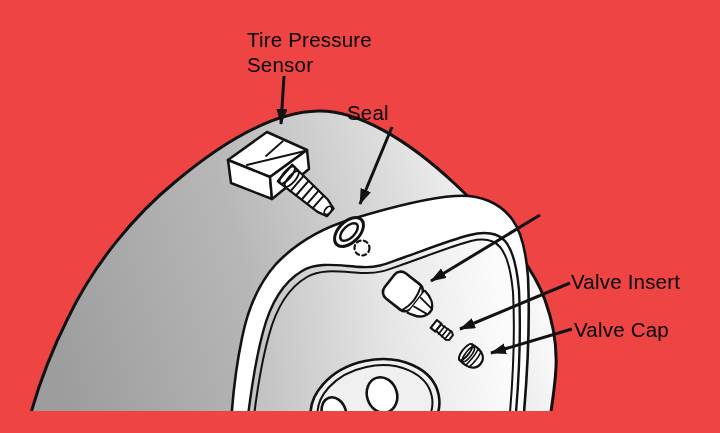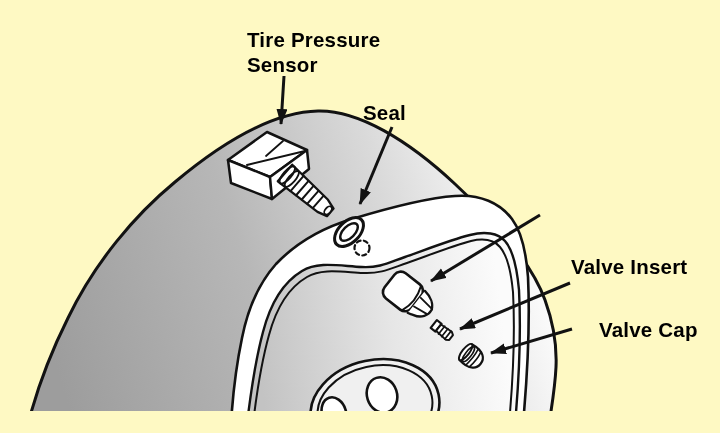--- a/index.html
+++ b/index.html
@@ -1,30 +1,29 @@
 <!DOCTYPE html>
 <html><head>
 <meta charset="utf-8">
 <style>
   html,body{margin:0;padding:0;background:#ffffff;}
   #stage{
-    position:relative;width:720px;height:433px;background:#fef9c3;overflow:hidden;
+    position:relative;width:720px;height:433px;background:#ef4444;overflow:hidden;
     font-family:"Liberation Sans",sans-serif;
-    font-weight:bold;
   }
   #art{position:absolute;left:0;top:0;}
   .lbl{
     position:absolute;color:#000;font-size:20.5px;line-height:25px;
     white-space:pre-line;letter-spacing:0.2px;
   }
   #lbl-tps{left:247px;top:27px;}
-  #lbl-seal{left:363px;top:100px;}
+  #lbl-seal{left:347px;top:100px;}
   #lbl-nut{left:542px;top:201px;word-spacing:5px;}
-  #lbl-insert{left:571px;top:254px;text-align:right;}
-  #lbl-cap{left:599px;top:317px;}
+  #lbl-insert{left:571px;top:269px;text-align:right;}
+  #lbl-cap{left:574px;top:317px;}
 </style>
 </head>
 <body>
 
 <div id="stage">
 
   <svg id="art" width="720" height="433" viewBox="0 0 720 433">
     <defs>
       <linearGradient id="sidewallGrad" gradientUnits="userSpaceOnUse" x1="60" y1="380" x2="540" y2="230">
         <stop offset="0" stop-color="#9d9d9d"></stop>

